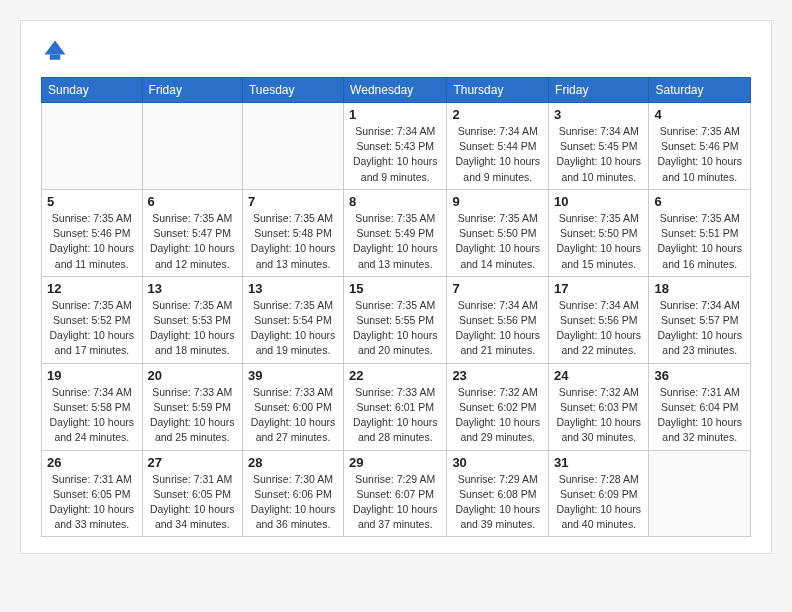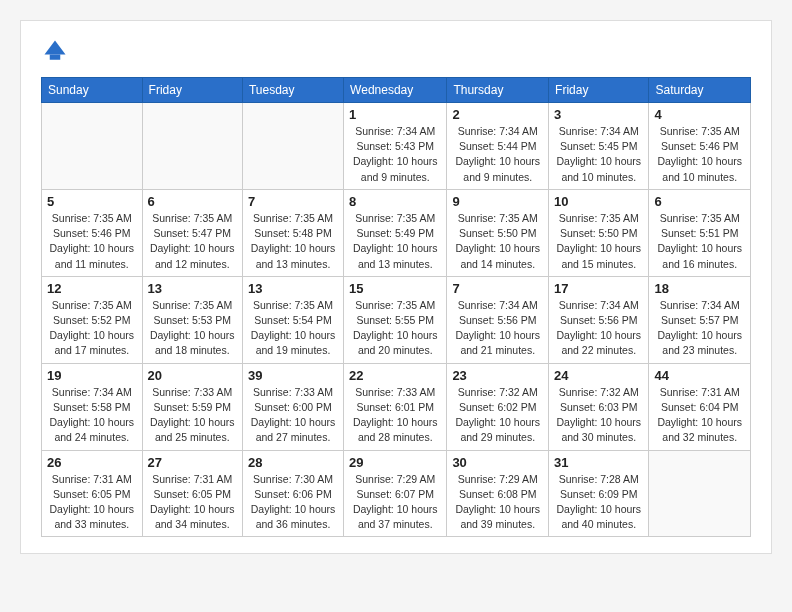--- a/index.html
+++ b/index.html
@@ -222,21 +222,21 @@
           </td>
           <td>
             <span class="day-num">23</span>
             <div class="day-info">Sunrise: 7:32 AM<br>Sunset: 6:02 PM<br>Daylight: 10 hours<br>and 29 minutes.</div>
           </td>
           <td>
             <span class="day-num">24</span>
             <div class="day-info">Sunrise: 7:32 AM<br>Sunset: 6:03 PM<br>Daylight: 10 hours<br>and 30 minutes.</div>
           </td>
           <td>
-            <span class="day-num">44</span>
+            <span class="day-num">36</span>
             <div class="day-info">Sunrise: 7:31 AM<br>Sunset: 6:04 PM<br>Daylight: 10 hours<br>and 32 minutes.</div>
           </td>
         </tr>
         <tr>
           <td>
             <span class="day-num">26</span>
             <div class="day-info">Sunrise: 7:31 AM<br>Sunset: 6:05 PM<br>Daylight: 10 hours<br>and 33 minutes.</div>
           </td>
           <td>
             <span class="day-num">27</span>

